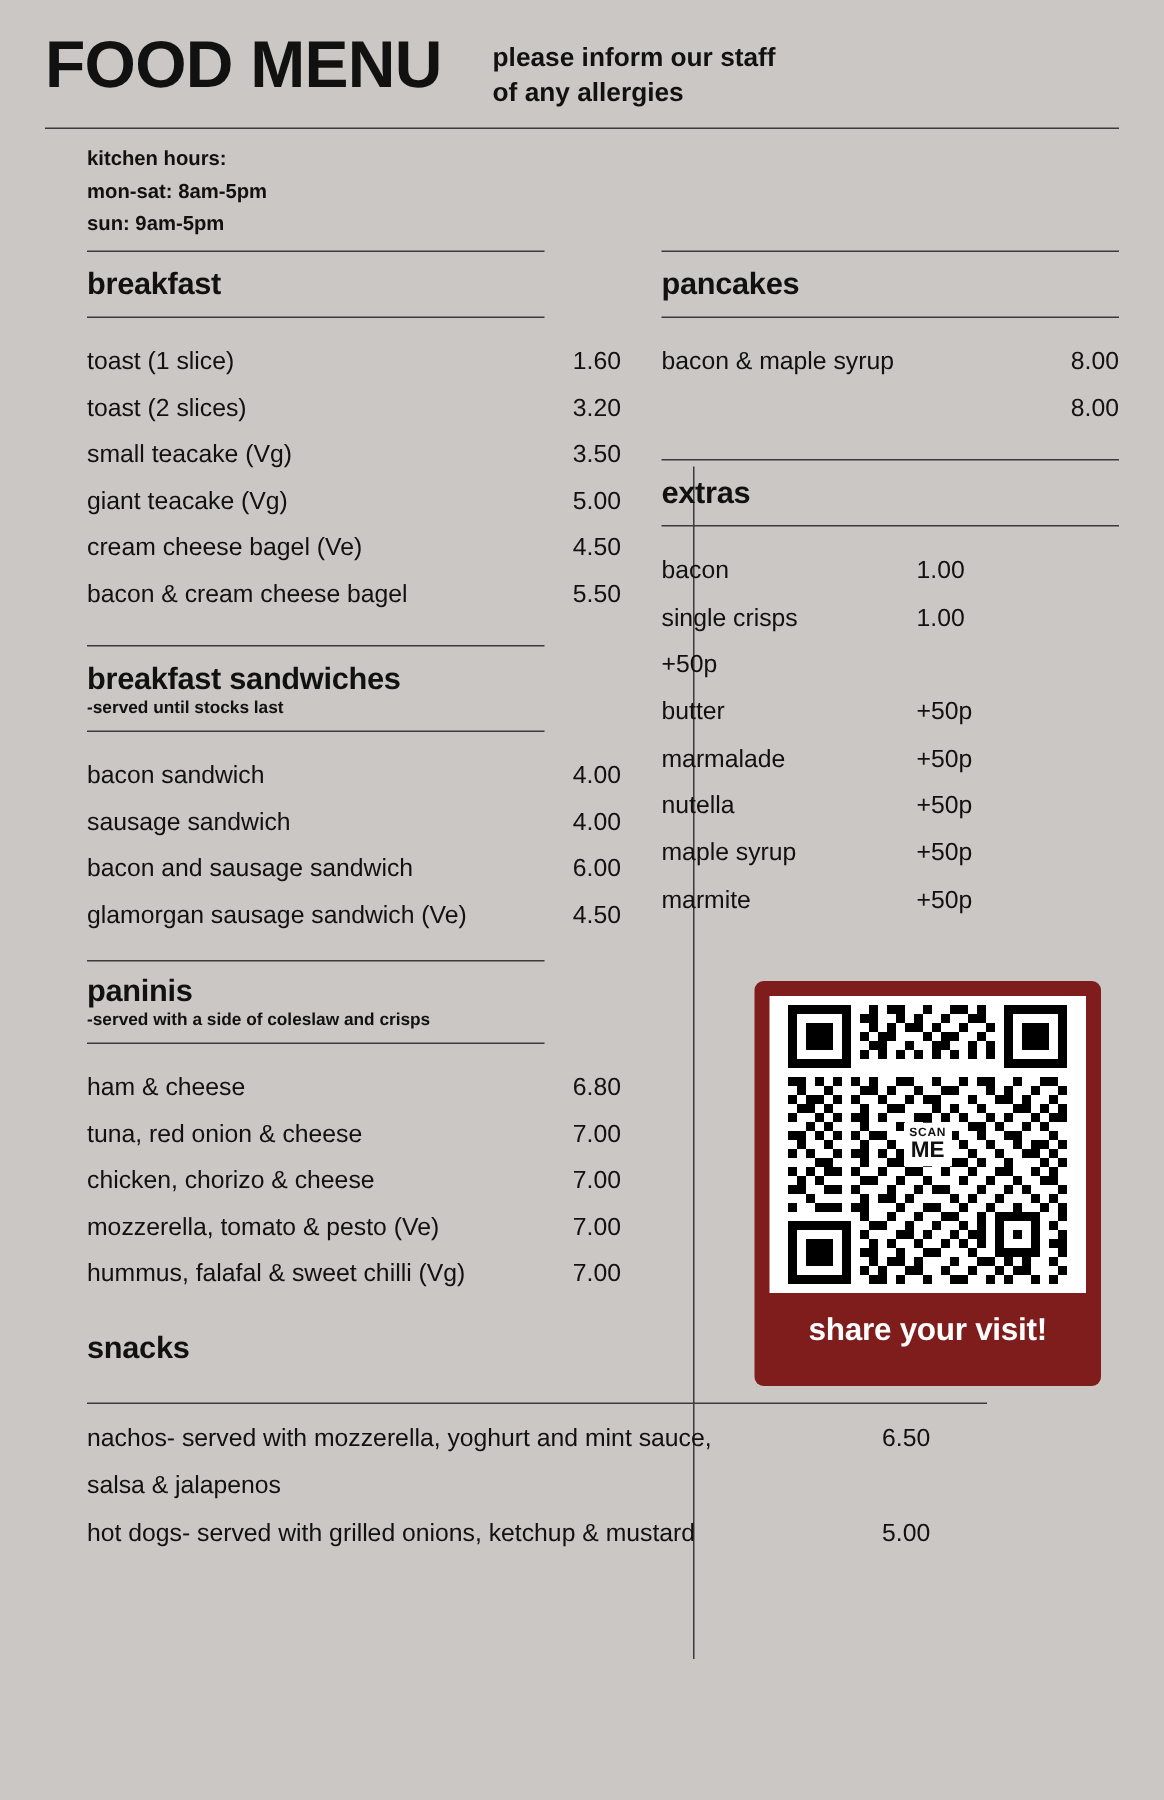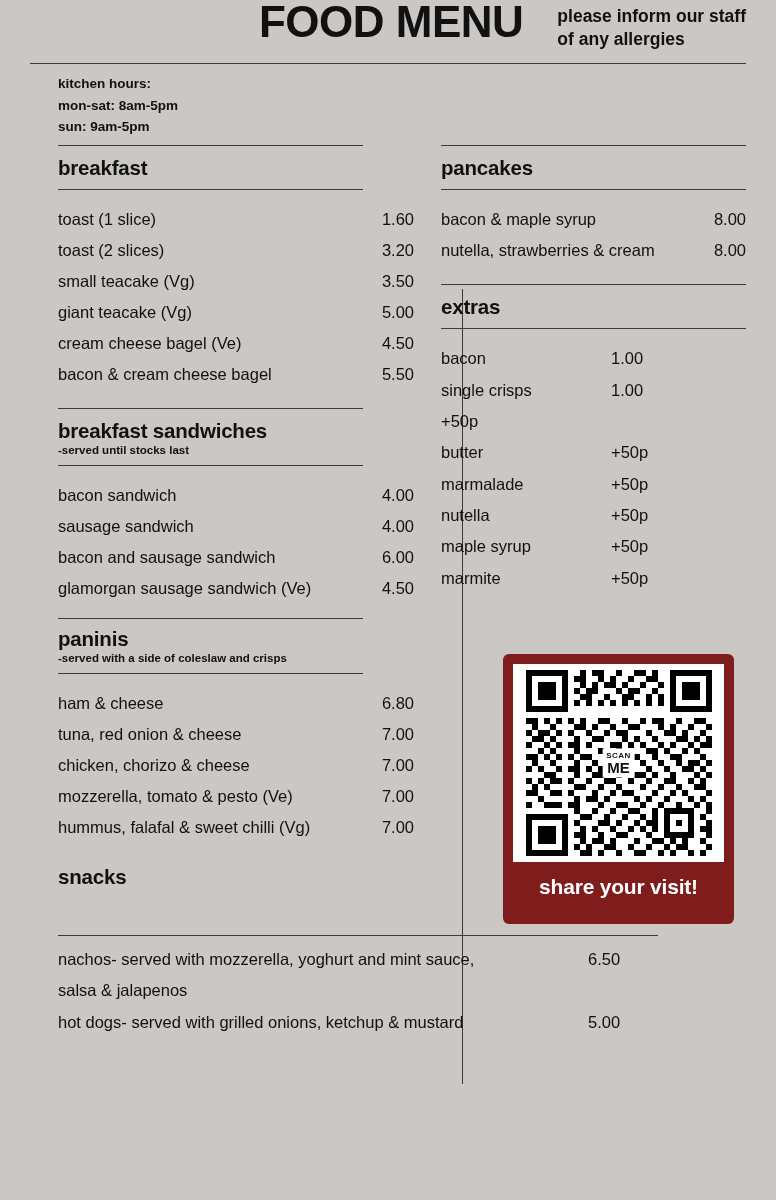--- a/index.html
+++ b/index.html
@@ -20,21 +20,21 @@
     width: 776px;
     height: 1200px;
     box-sizing: border-box;
     padding: 0 30px;
   }
 
   
   .header {
     display: flex;
     align-items: flex-start;
-    justify-content: flex-end;
+    padding-top: 22px;
   }
   .main-title {
     font-size: 44px;
     font-weight: bold;
     letter-spacing: -0.5px;
     line-height: 1;
     margin: 0;
     white-space: nowrap;
   }
   .allergy-note {
@@ -353,21 +353,20 @@
       <h2 class="section-head">pancakes</h2>
       <div class="hr short-right"></div>
 
       <div class="items">
         <div class="row pancake-row">
           <span class="name">bacon &amp; maple syrup</span>
           <span class="spacer"></span>
           <span class="price">8.00</span>
         </div>
         <div class="row pancake-row">
-          <span class="name">nutella, strawberries &amp; cream</span>
           <span class="spacer"></span>
           <span class="price">8.00</span>
         </div>
       </div>
 
       <div class="block">
         <div class="hr short-right"></div>
         <div style="height:10px"></div>
         <h2 class="section-head">extras</h2>
         <div class="hr short-right"></div>

